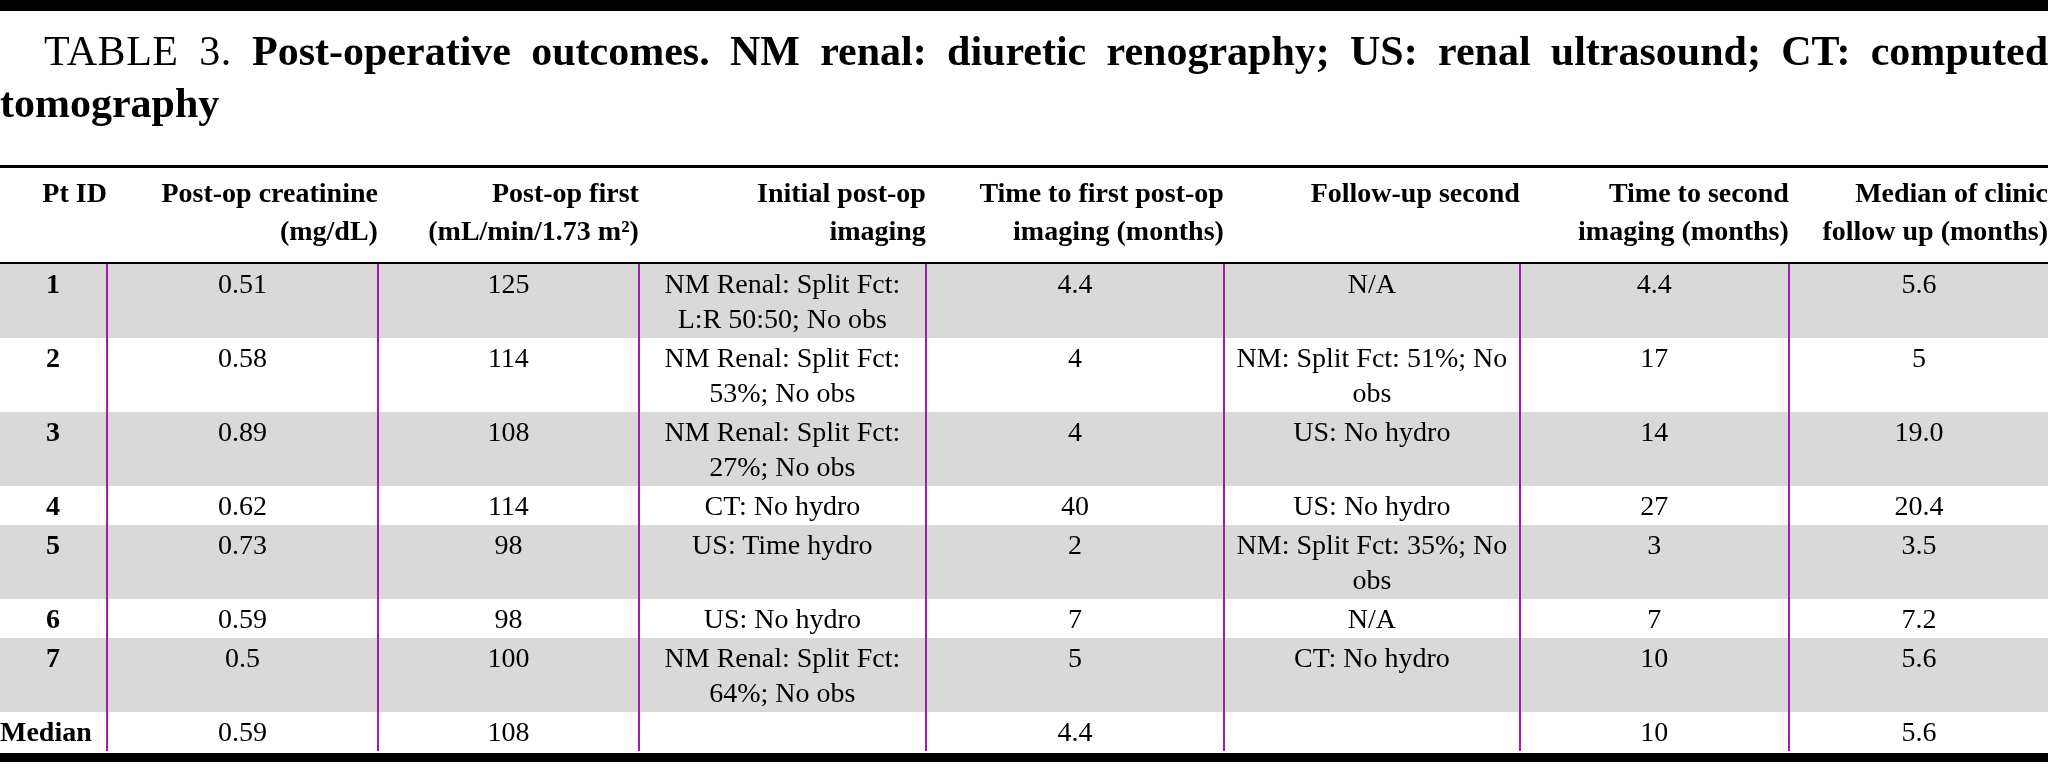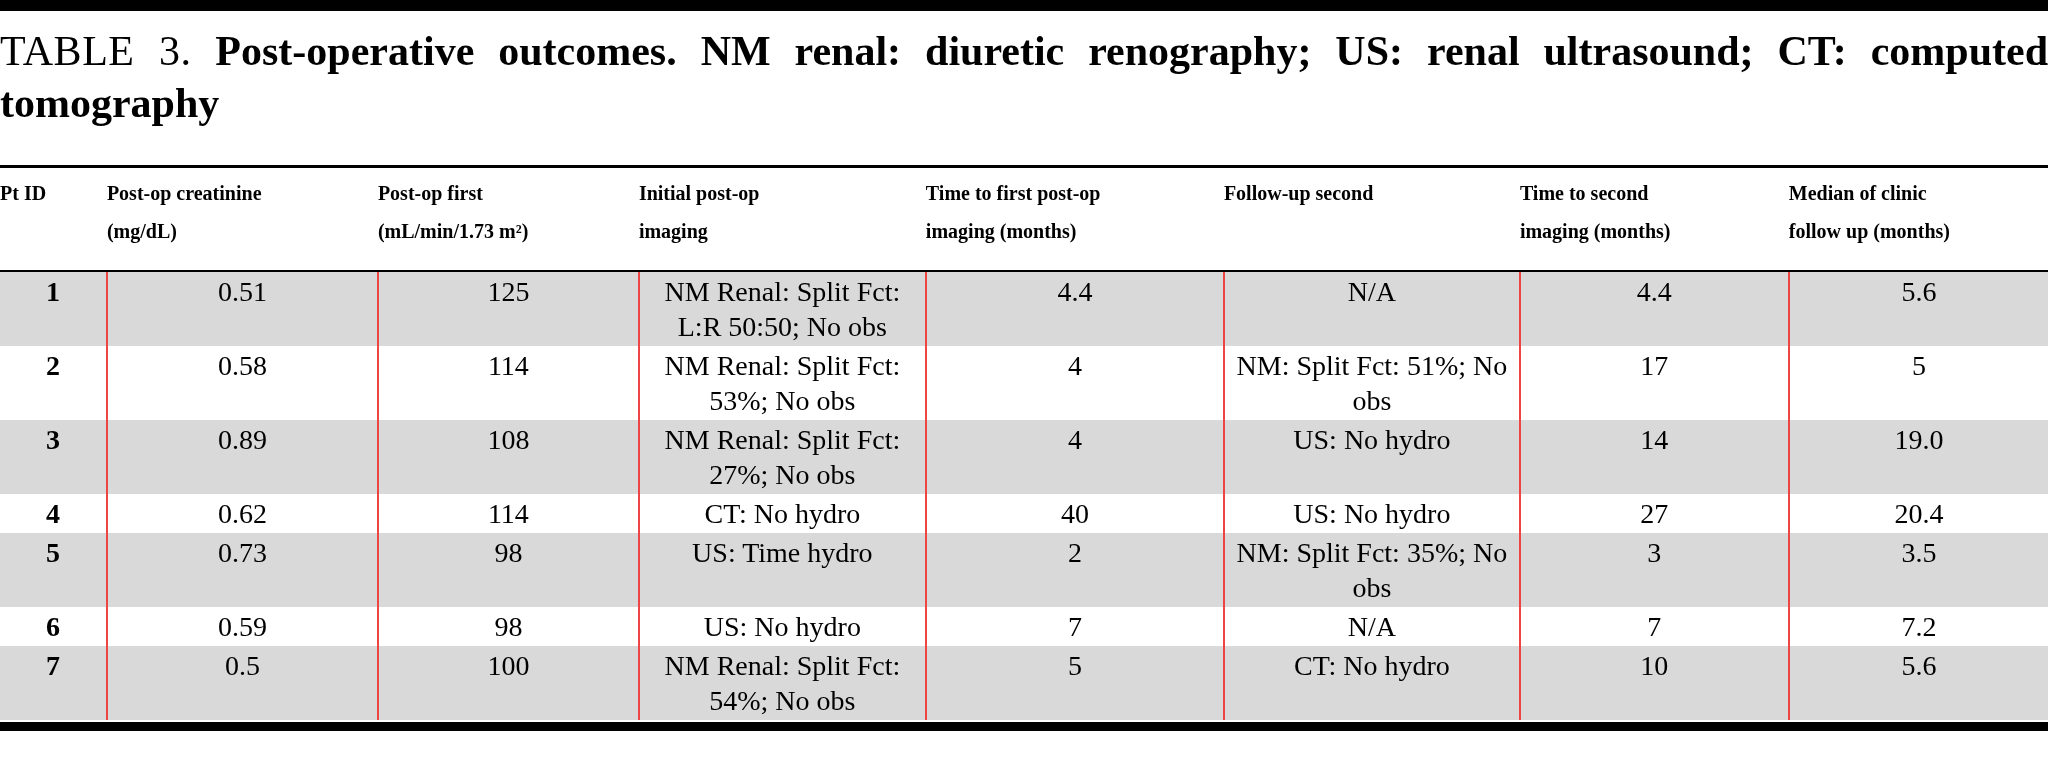--- a/index.html
+++ b/index.html
@@ -23,20 +23,21 @@
   .caption {
     margin: 14px 0 0 0;
     font-size: 42px;
     line-height: 52px;
     text-align: justify;
     text-justify: inter-word;
   }
   .caption-label {
     font-weight: normal;
     letter-spacing: 0.5px;
+    padding-left: 44px;
   }
   .caption-text {
     font-weight: bold;
   }
   table.outcomes {
     width: 2048px;
     margin-top: 36px;
     border-collapse: collapse;
     table-layout: fixed;
     border-top: 3px solid #000000;
@@ -44,43 +45,43 @@
   col.c1 { width: 5.22%; }
   col.c2 { width: 13.23%; }
   col.c3 { width: 12.74%; }
   col.c4 { width: 14.01%; }
   col.c5 { width: 14.55%; }
   col.c6 { width: 14.45%; }
   col.c7 { width: 13.13%; }
   col.c8 { width: 12.65%; }
   thead th {
     font-weight: bold;
-    font-size: 20px;
+    font-size: 28px;
     line-height: 38px;
-    text-align: left;
+    text-align: right;
     vertical-align: top;
-    padding: 6px 0 20px 0;
+    padding: 6px 0 12px 0;
     border-bottom: 2px solid #000000;
   }
   thead th .hline {
     display: block;
     white-space: nowrap;
   }
   tbody td {
     font-size: 28px;
     line-height: 35px;
     text-align: center;
     vertical-align: top;
     padding: 2px 4px;
   }
   tbody tr:nth-child(odd) {
     background: var(--stripe, #d9d9d9);
   }
   tbody td + td {
-    border-left: 2px solid #ef4444;
+    border-left: 2px solid #a21caf;
   }
   tbody td.row-id {
     font-weight: bold;
   }
   tbody tr.summary-row td.row-id {
     text-align: left;
     padding-left: 0;
   }
   .bottom-rule {
     height: 9px;
@@ -200,24 +201,34 @@
           <td>US: No hydro</td>
           <td>7</td>
           <td>N/A</td>
           <td>7</td>
           <td>7.2</td>
         </tr>
         <tr>
           <td class="row-id">7</td>
           <td>0.5</td>
           <td>100</td>
-          <td>NM Renal: Split Fct: 54%; No obs</td>
+          <td>NM Renal: Split Fct: 64%; No obs</td>
           <td>5</td>
           <td>CT: No hydro</td>
           <td>10</td>
           <td>5.6</td>
         </tr>
+        <tr class="summary-row">
+          <td class="row-id">Median</td>
+          <td>0.59</td>
+          <td>108</td>
+          <td></td>
+          <td>4.4</td>
+          <td></td>
+          <td>10</td>
+          <td>5.6</td>
+        </tr>
       </tbody>
   </table>
 
   <div class="bottom-rule"></div>
 
 </div>
 
 </body></html>

